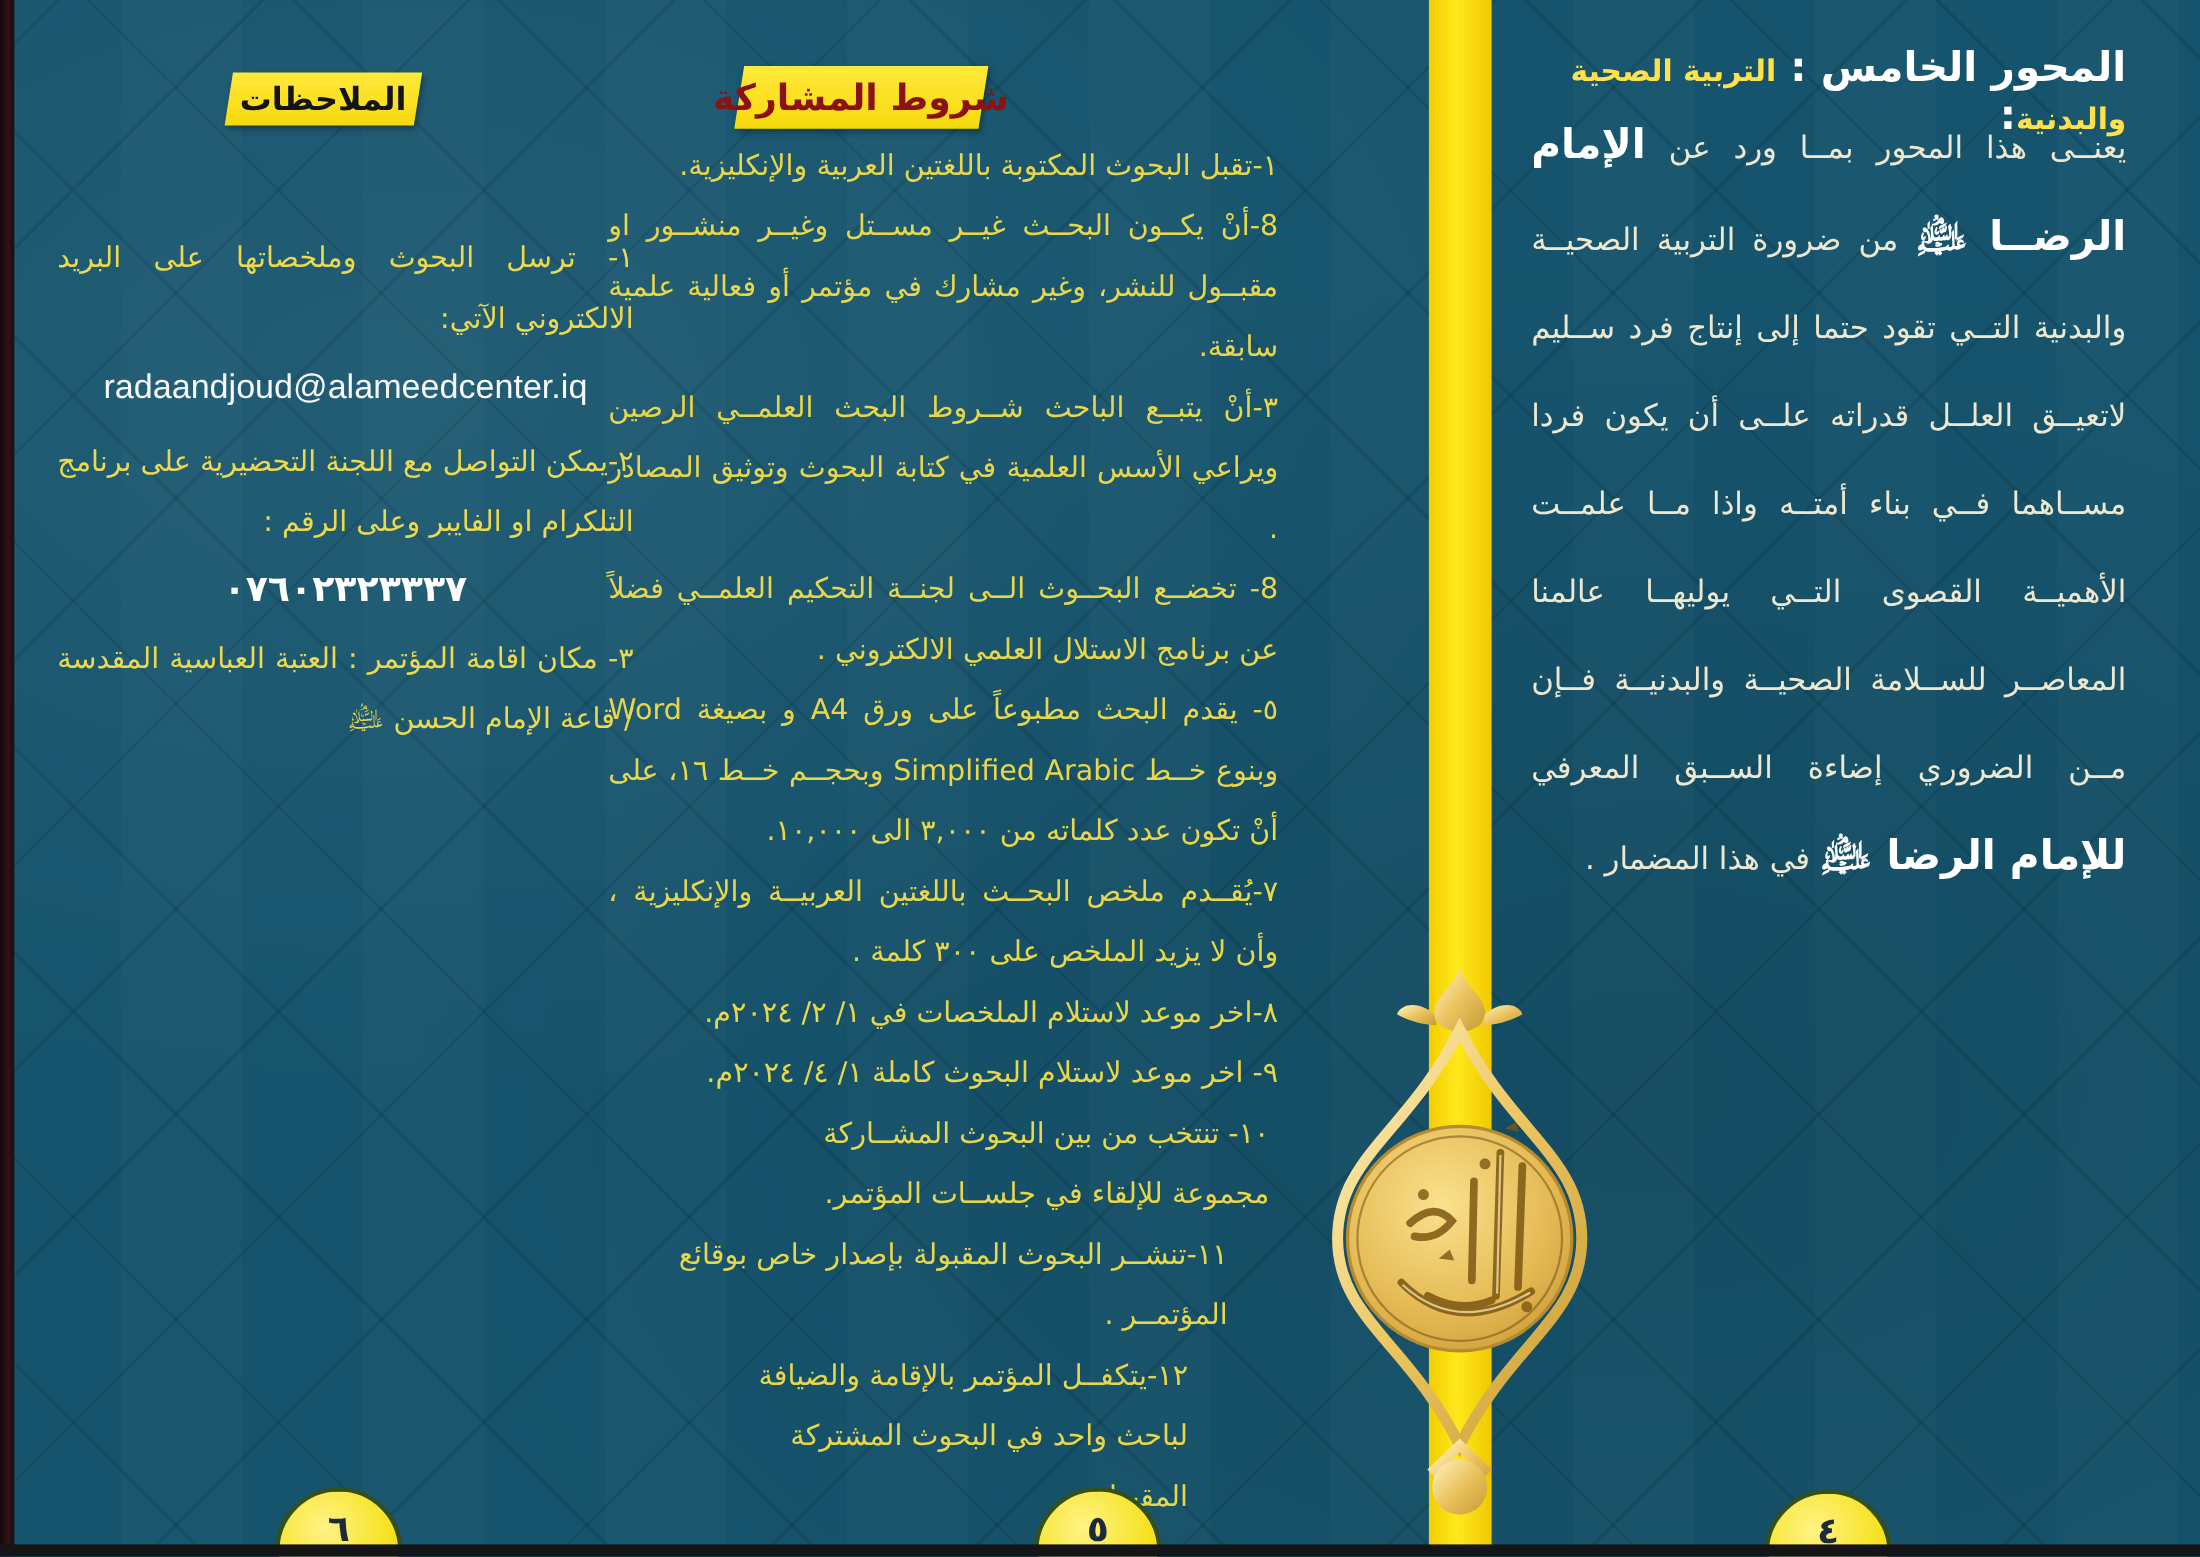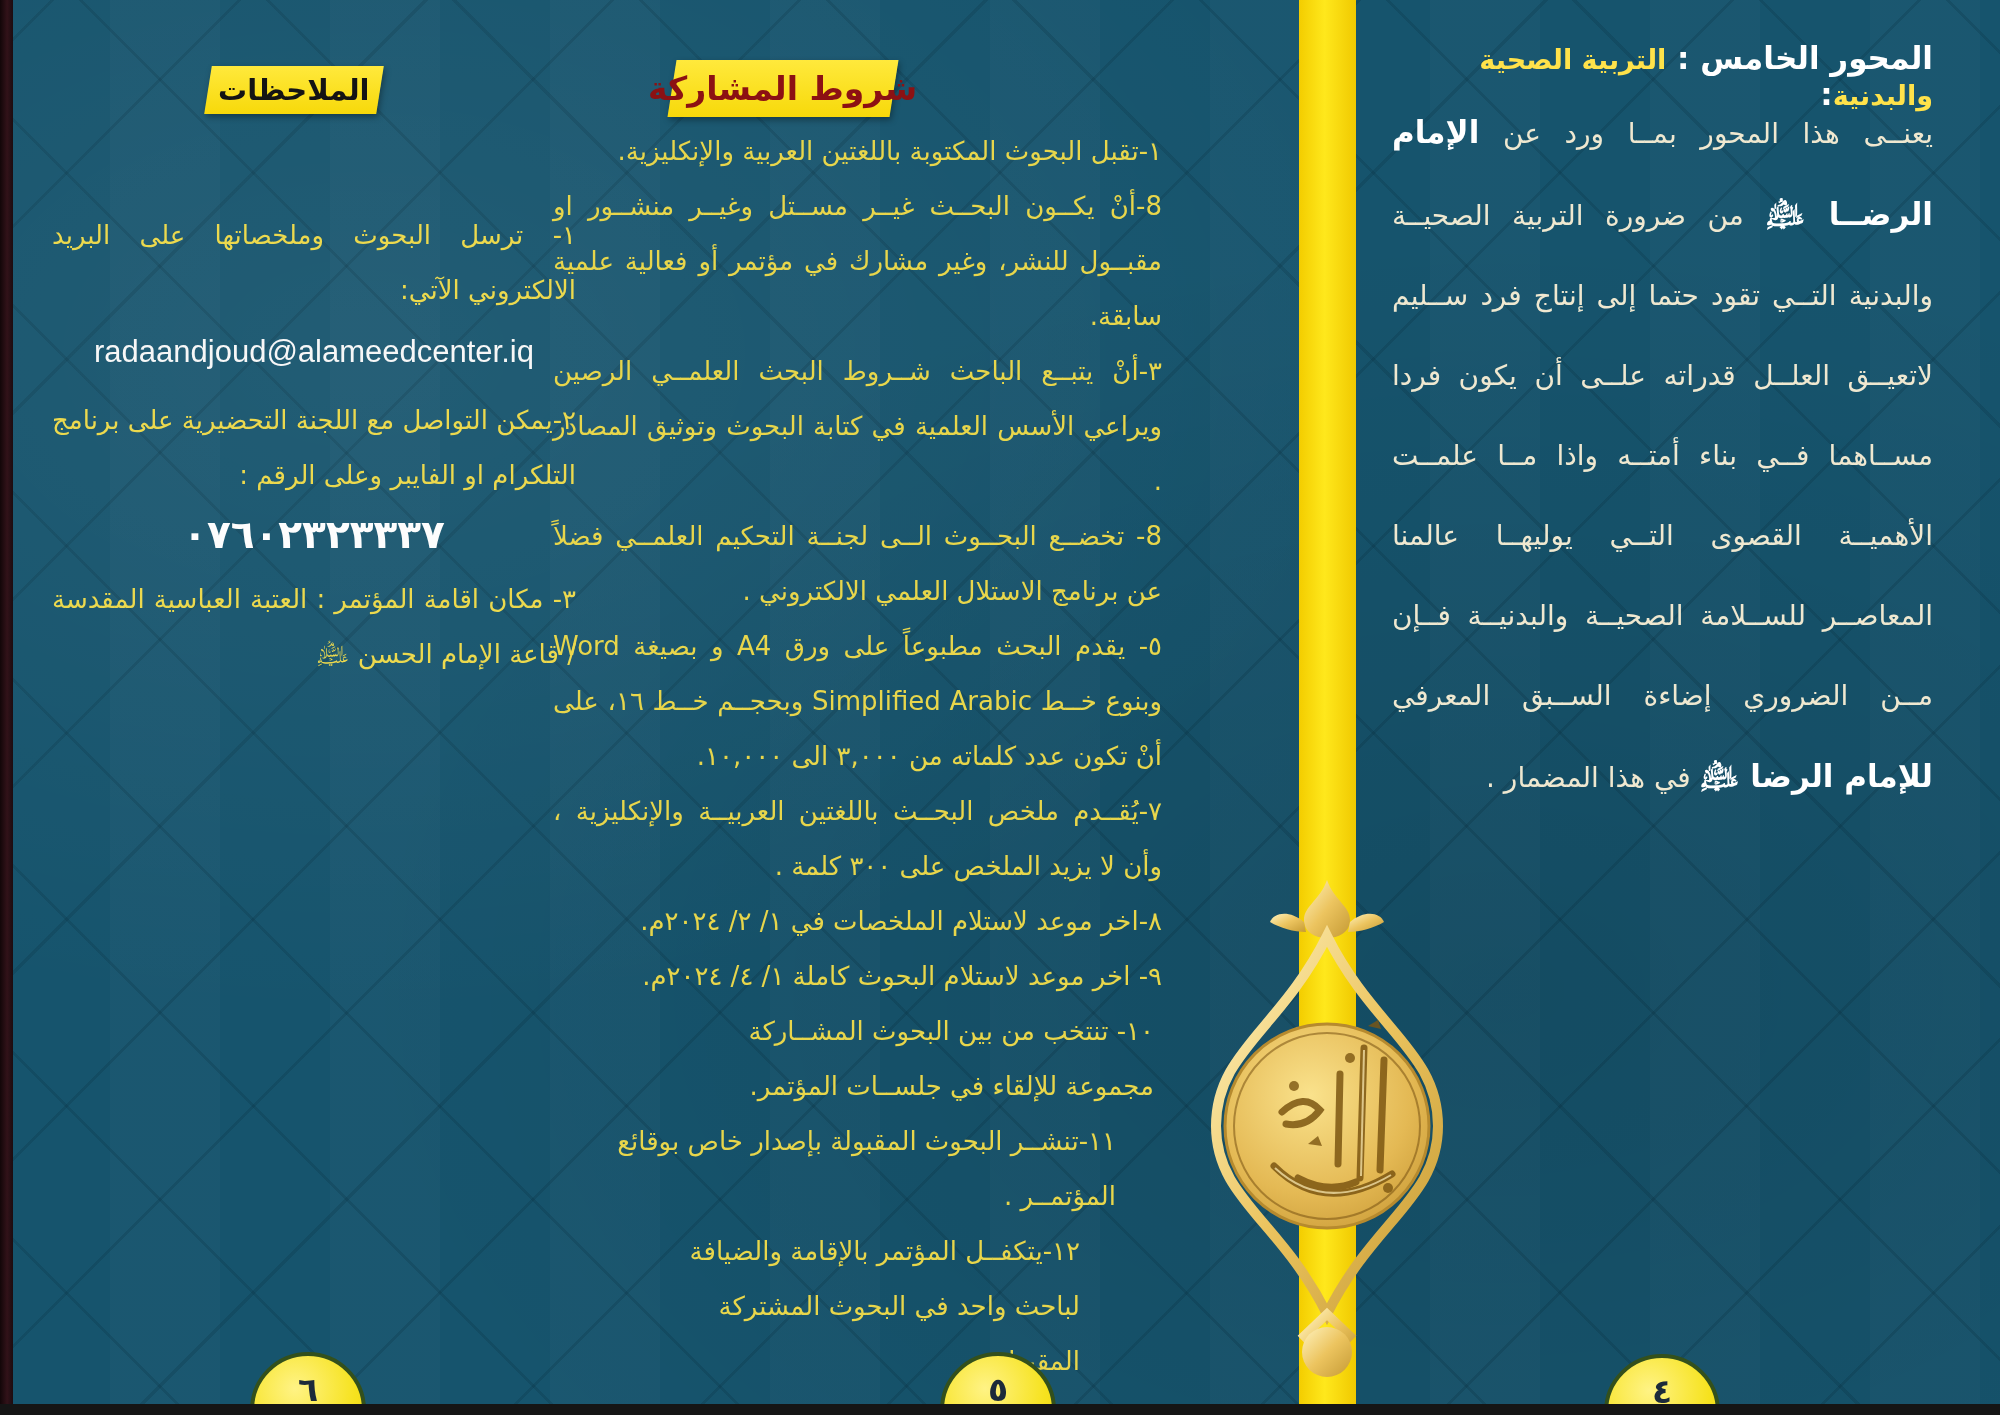--- a/index.html
+++ b/index.html
@@ -34,38 +34,38 @@
   #plate-conditions{left:672px;top:60px;width:222px;height:57px;}
   #plate-conditions .plate-inner{color:#8c1113;font-size:33px;}
   #plate-notes{left:208px;top:66px;width:172px;height:48px;}
   #plate-notes .plate-inner{color:#141414;font-size:29px;}
 
   
   .intro-title{position:absolute;left:1393px;top:40px;width:540px;text-align:right;
     font-size:27px;font-weight:bold;color:#ffffff;z-index:3;}
   .intro-body{position:absolute;left:1392px;top:92px;width:541px;
     font-size:28px;line-height:80px;color:#efe8d0;text-align:justify;z-index:3;}
-  .bw{color:#ffffff;font-weight:bold;font-size:31px;}
+  .bw{color:#ffffff;font-weight:bold;font-size:37px;}
   .by{color:#ffe24a;font-weight:bold;}
 
   
   .conditions-list{position:absolute;left:553px;top:124px;width:609px;z-index:3;
     font-size:26px;line-height:55px;color:#e8d64b;}
   .cond-item{text-align:justify;text-justify:inter-word;}
   .cond-item.n10{text-align:right;padding-right:8px;padding-left:150px;}
   .cond-item.n11{text-align:right;padding-right:46px;padding-left:60px;}
   .cond-item.n12{text-align:right;padding-right:82px;padding-left:90px;}
 
   
   .notes-col{position:absolute;left:52px;top:208px;width:524px;z-index:3;
     font-size:26px;line-height:55px;color:#ecd94e;}
   .note-p{text-align:justify;margin:0 0 2px 0;}
   .note-email{direction:ltr;text-align:center;color:#f7f7f7;font-weight:normal;
     font-size:31px;font-family:"Liberation Sans",sans-serif;margin:6px 0 14px 0;}
-  .note-phone{text-align:center;color:#fdfdfd;font-weight:bold;font-size:39px;
+  .note-phone{text-align:center;color:#fdfdfd;font-weight:bold;font-size:33px;
     letter-spacing:7px;margin:4px 0 10px 0;}
 
   
   .page-oval{position:absolute;width:116px;height:116px;border-radius:50%;z-index:5;
     background:radial-gradient(circle at 38% 30%,#fff385,#f6e21e 60%,#e8cb12);
     border:4px solid #33501c;box-sizing:border-box;
     display:flex;justify-content:center;align-items:flex-start;}
   .page-oval span{font-size:33px;font-weight:bold;color:#1c2a3a;margin-top:14px;}
   #page-left{left:250px;top:1352px;}
   #page-mid{left:940px;top:1352px;}

